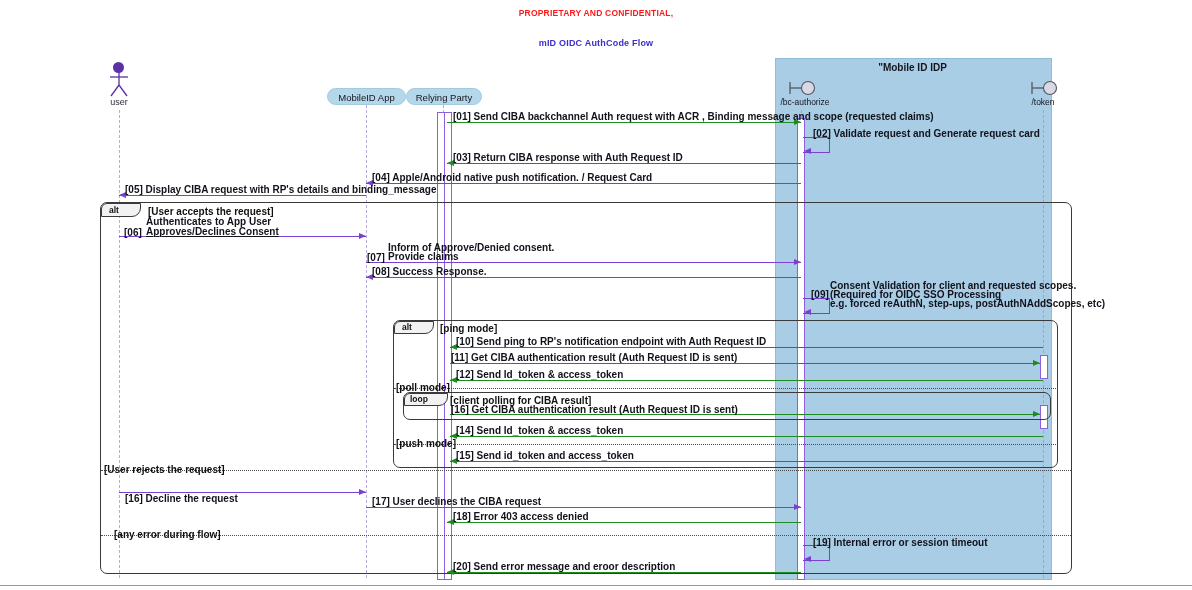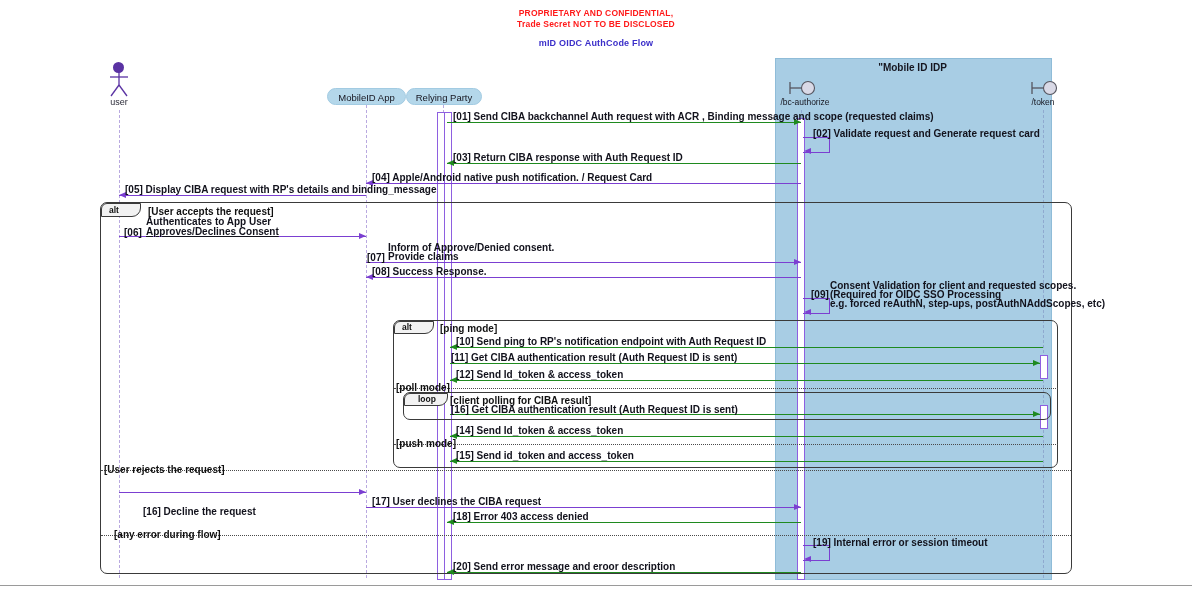--- a/index.html
+++ b/index.html
@@ -121,21 +121,20 @@
     position:absolute;height:0;border-top:1px solid #9a9a9a;
   }
 </style>
 </head>
 <body>
 
 <div id="canvas">
 
   <div class="abs conf-title">
     <div>PROPRIETARY AND CONFIDENTIAL,</div>
-    <div>Trade Secret NOT TO BE DISCLOSED</div>
   </div>
   <div class="abs diagram-title">mID OIDC AuthCode Flow</div>
 
   <div class="abs idp-box"></div>
   <div class="abs idp-title">"Mobile ID IDP</div>
 
   <div class="abs" style="left:113px;top:62px;">
     <div class="actor-head"></div>
   </div>
   <svg class="abs" style="left:106px;top:72px;" width="26" height="26">
@@ -261,21 +260,21 @@
       <div class="arrow left" style="left:0px;"></div>
   </div>
   <div class="abs mlabel" style="left:456px;top:370px;">[12] Send Id_token &amp; access_token</div>
 
   <div class="divider" style="left:394px;top:388px;width:664px;"></div>
   <div class="abs frag-guard" style="left:396px;top:382px;">[poll mode]</div>
 
   <div class="abs frag" style="left:403px;top:392px;width:648px;height:28px;">
     <div class="frag-tab" style="width:44px;height:13px;"></div>
   </div>
-  <div class="abs frag-kw" style="left:410px;top:394px;margin-left:8px;">loop</div>
+  <div class="abs frag-kw" style="left:410px;top:394px;">loop</div>
   <div class="abs frag-guard" style="left:450px;top:395px;">[client polling for CIBA result]</div>
 
   <div class="abs msg green" style="left:450px;top:414px;width:590px;">
     <div class="line"></div>
       <div class="arrow right" style="left:583px;"></div>
   </div>
   <div class="abs mlabel" style="left:451px;top:405px;">[16] Get CIBA authentication result (Auth Request ID is sent)</div>
 
   <div class="abs msg green" style="left:450px;top:436px;width:593px;">
     <div class="line"></div>
@@ -292,21 +291,21 @@
   </div>
   <div class="abs mlabel" style="left:456px;top:451px;">[15] Send id_token and access_token</div>
 
   <div class="divider" style="left:101px;top:470px;width:970px;"></div>
   <div class="abs frag-guard" style="left:104px;top:464px;">[User rejects the request]</div>
 
   <div class="abs msg purple" style="left:119px;top:492px;width:247px;">
     <div class="line"></div>
       <div class="arrow right" style="left:240px;"></div>
   </div>
-  <div class="abs mlabel" style="left:125px;top:507px;margin-left:18px;">[16] Decline the request</div>
+  <div class="abs mlabel" style="left:125px;top:494px;">[16] Decline the request</div>
 
   <div class="abs msg purple" style="left:366px;top:507px;width:435px;">
     <div class="line"></div>
       <div class="arrow right" style="left:428px;"></div>
   </div>
   <div class="abs mlabel" style="left:372px;top:497px;">[17] User declines the CIBA request</div>
 
   <div class="abs msg green" style="left:447px;top:522px;width:354px;">
     <div class="line"></div>
       <div class="arrow left" style="left:0px;"></div>

